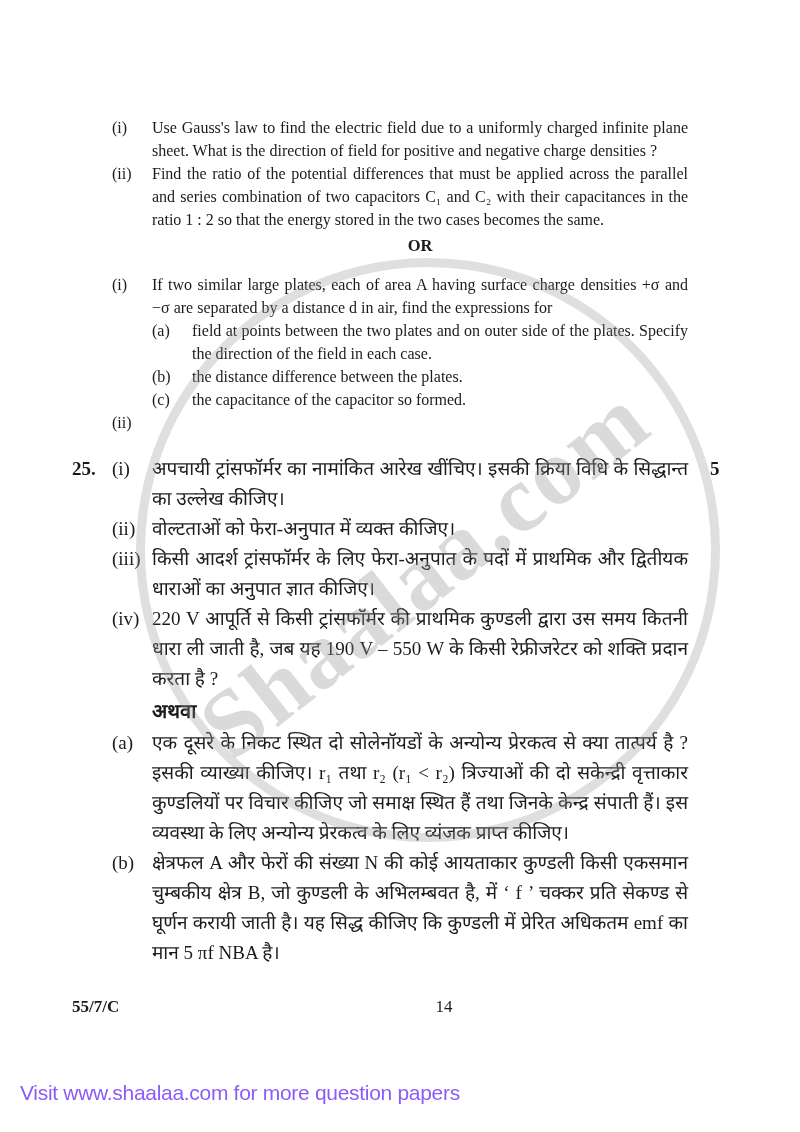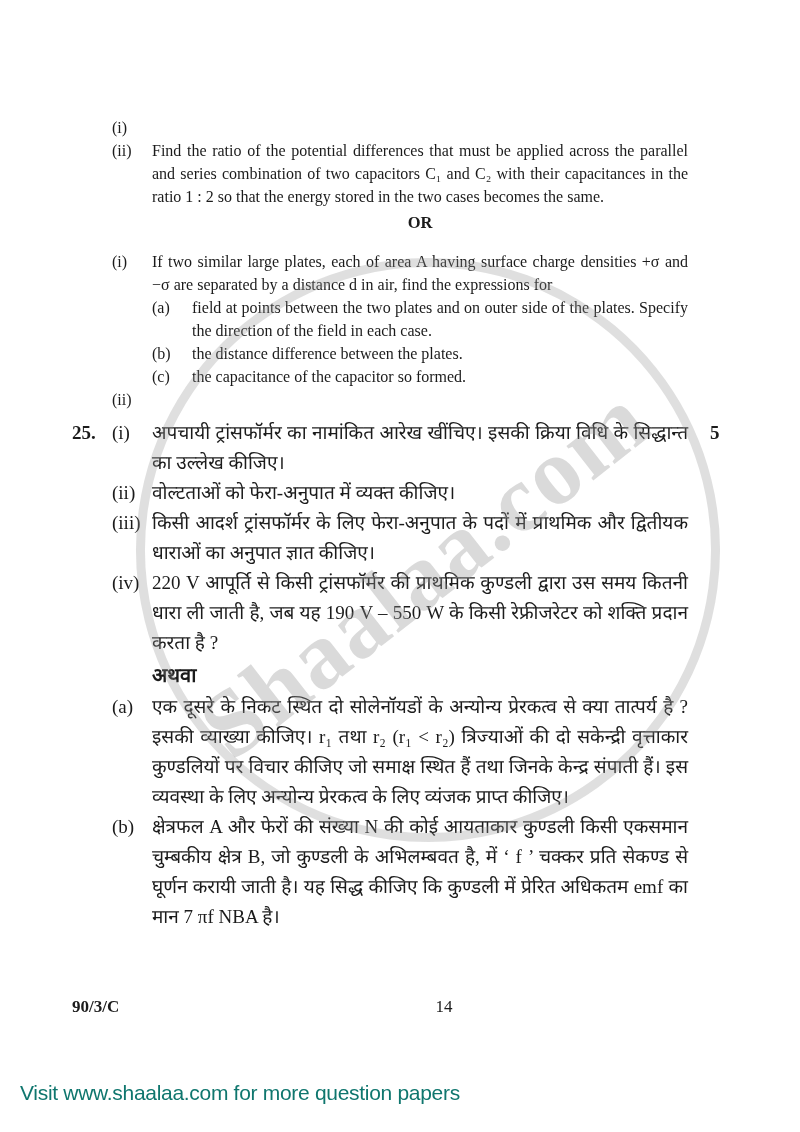--- a/index.html
+++ b/index.html
@@ -13,27 +13,27 @@
   .erow{font-size:16px;line-height:23px;}
   .hrow{font-size:19px;line-height:30px;}
   .qnum{font-weight:bold;}
   .marks{text-align:left;padding-left:22px;font-weight:bold;}
   .text{text-align:justify;}
   .subrow{display:grid;grid-template-columns:40px 496px;}
   .or-row-en{width:536px;margin:3px 0 16px 152px;text-align:center;font-weight:bold;
     font-size:16.5px;line-height:23px;}
   .or-row-hi{width:536px;margin:2px 0 2px 152px;text-align:left;font-weight:bold;
     font-size:20px;line-height:30px;}
-  .q25{margin-top:7px;}
+  .q25{margin-top:20px;}
   .paper-footer{position:absolute;top:997px;left:0;width:800px;z-index:2;font-size:17px;}
   .paper-code{position:absolute;left:72px;top:0;font-weight:bold;}
   .page-num{width:800px;text-align:center;margin-left:44px;}
   .site-footer{position:absolute;top:1081px;left:20px;z-index:2;
     font-family:"Liberation Sans","DejaVu Sans",sans-serif;
-    font-size:21px;letter-spacing:-0.3px;color:#0f766e;}
+    font-size:21px;letter-spacing:-0.3px;color:#8b5cf6;}
   
   .wm{position:absolute;z-index:3;pointer-events:none;}
   .wm-circle{
     left:428px;top:550px;width:566px;height:566px;
     transform:translate(-50%,-50%) rotate(-14deg);
     border-radius:50%;
     border:9px solid rgba(150,150,150,0.30);
   }
   .wm-text{
     left:424px;top:572px;
@@ -44,20 +44,21 @@
   }
 </style>
 </head>
 <body>
 
 <div class="qpaper">
 
   <div class="erow">
     <span class="qnum"></span>
     <span class="label">(i)</span>
+    <span class="text">Use Gauss's law to find the electric field due to a uniformly charged infinite plane sheet.  What is the direction of field for positive and negative charge densities ?</span>
     <span class="marks"></span>
   </div>
 
   <div class="erow">
     <span class="qnum"></span>
     <span class="label">(ii)</span>
     <span class="text">Find the ratio of the potential differences that must be applied across the parallel and series combination of two capacitors C₁ and C₂ with their capacitances in the ratio 1 : 2 so that the energy stored in the two cases becomes the same.</span>
     <span class="marks"></span>
   </div>
 
@@ -120,27 +121,27 @@
 
     <div class="hrow">
       <span class="qnum"></span>
       <span class="label">(a)</span>
       <span class="text">एक दूसरे के निकट स्थित दो सोलेनॉयडों के अन्योन्य प्रेरकत्व से क्या तात्पर्य है ?  इसकी व्याख्या कीजिए।  r₁ तथा r₂ (r₁ &lt; r₂) त्रिज्याओं की दो सकेन्द्री वृत्ताकार कुण्डलियों पर विचार कीजिए जो समाक्ष स्थित हैं तथा जिनके केन्द्र संपाती हैं।  इस व्यवस्था के लिए अन्योन्य प्रेरकत्व के लिए व्यंजक प्राप्त कीजिए।</span>
       <span class="marks"></span>
     </div>
     <div class="hrow">
       <span class="qnum"></span>
       <span class="label">(b)</span>
-      <span class="text">क्षेत्रफल A और फेरों की संख्या N की कोई आयताकार कुण्डली किसी एकसमान चुम्बकीय क्षेत्र B, जो कुण्डली के अभिलम्बवत है, में ‘ f ’ चक्कर प्रति सेकण्ड से घूर्णन करायी जाती है।  यह सिद्ध कीजिए कि कुण्डली में प्रेरित अधिकतम emf का मान 7 πf NBA है।</span>
+      <span class="text">क्षेत्रफल A और फेरों की संख्या N की कोई आयताकार कुण्डली किसी एकसमान चुम्बकीय क्षेत्र B, जो कुण्डली के अभिलम्बवत है, में ‘ f ’ चक्कर प्रति सेकण्ड से घूर्णन करायी जाती है।  यह सिद्ध कीजिए कि कुण्डली में प्रेरित अधिकतम emf का मान 5 πf NBA है।</span>
       <span class="marks"></span>
     </div>
   </div>
 </div>
 
 <div class="paper-footer">
-  <span class="paper-code">90/3/C</span>
+  <span class="paper-code">55/7/C</span>
   <div class="page-num">14</div>
 </div>
 
 <div class="wm wm-circle"></div>
 <div class="wm wm-text">Shaalaa.com</div>
 
 <div class="site-footer">Visit www.shaalaa.com for more question papers</div>
 
 </body></html>

